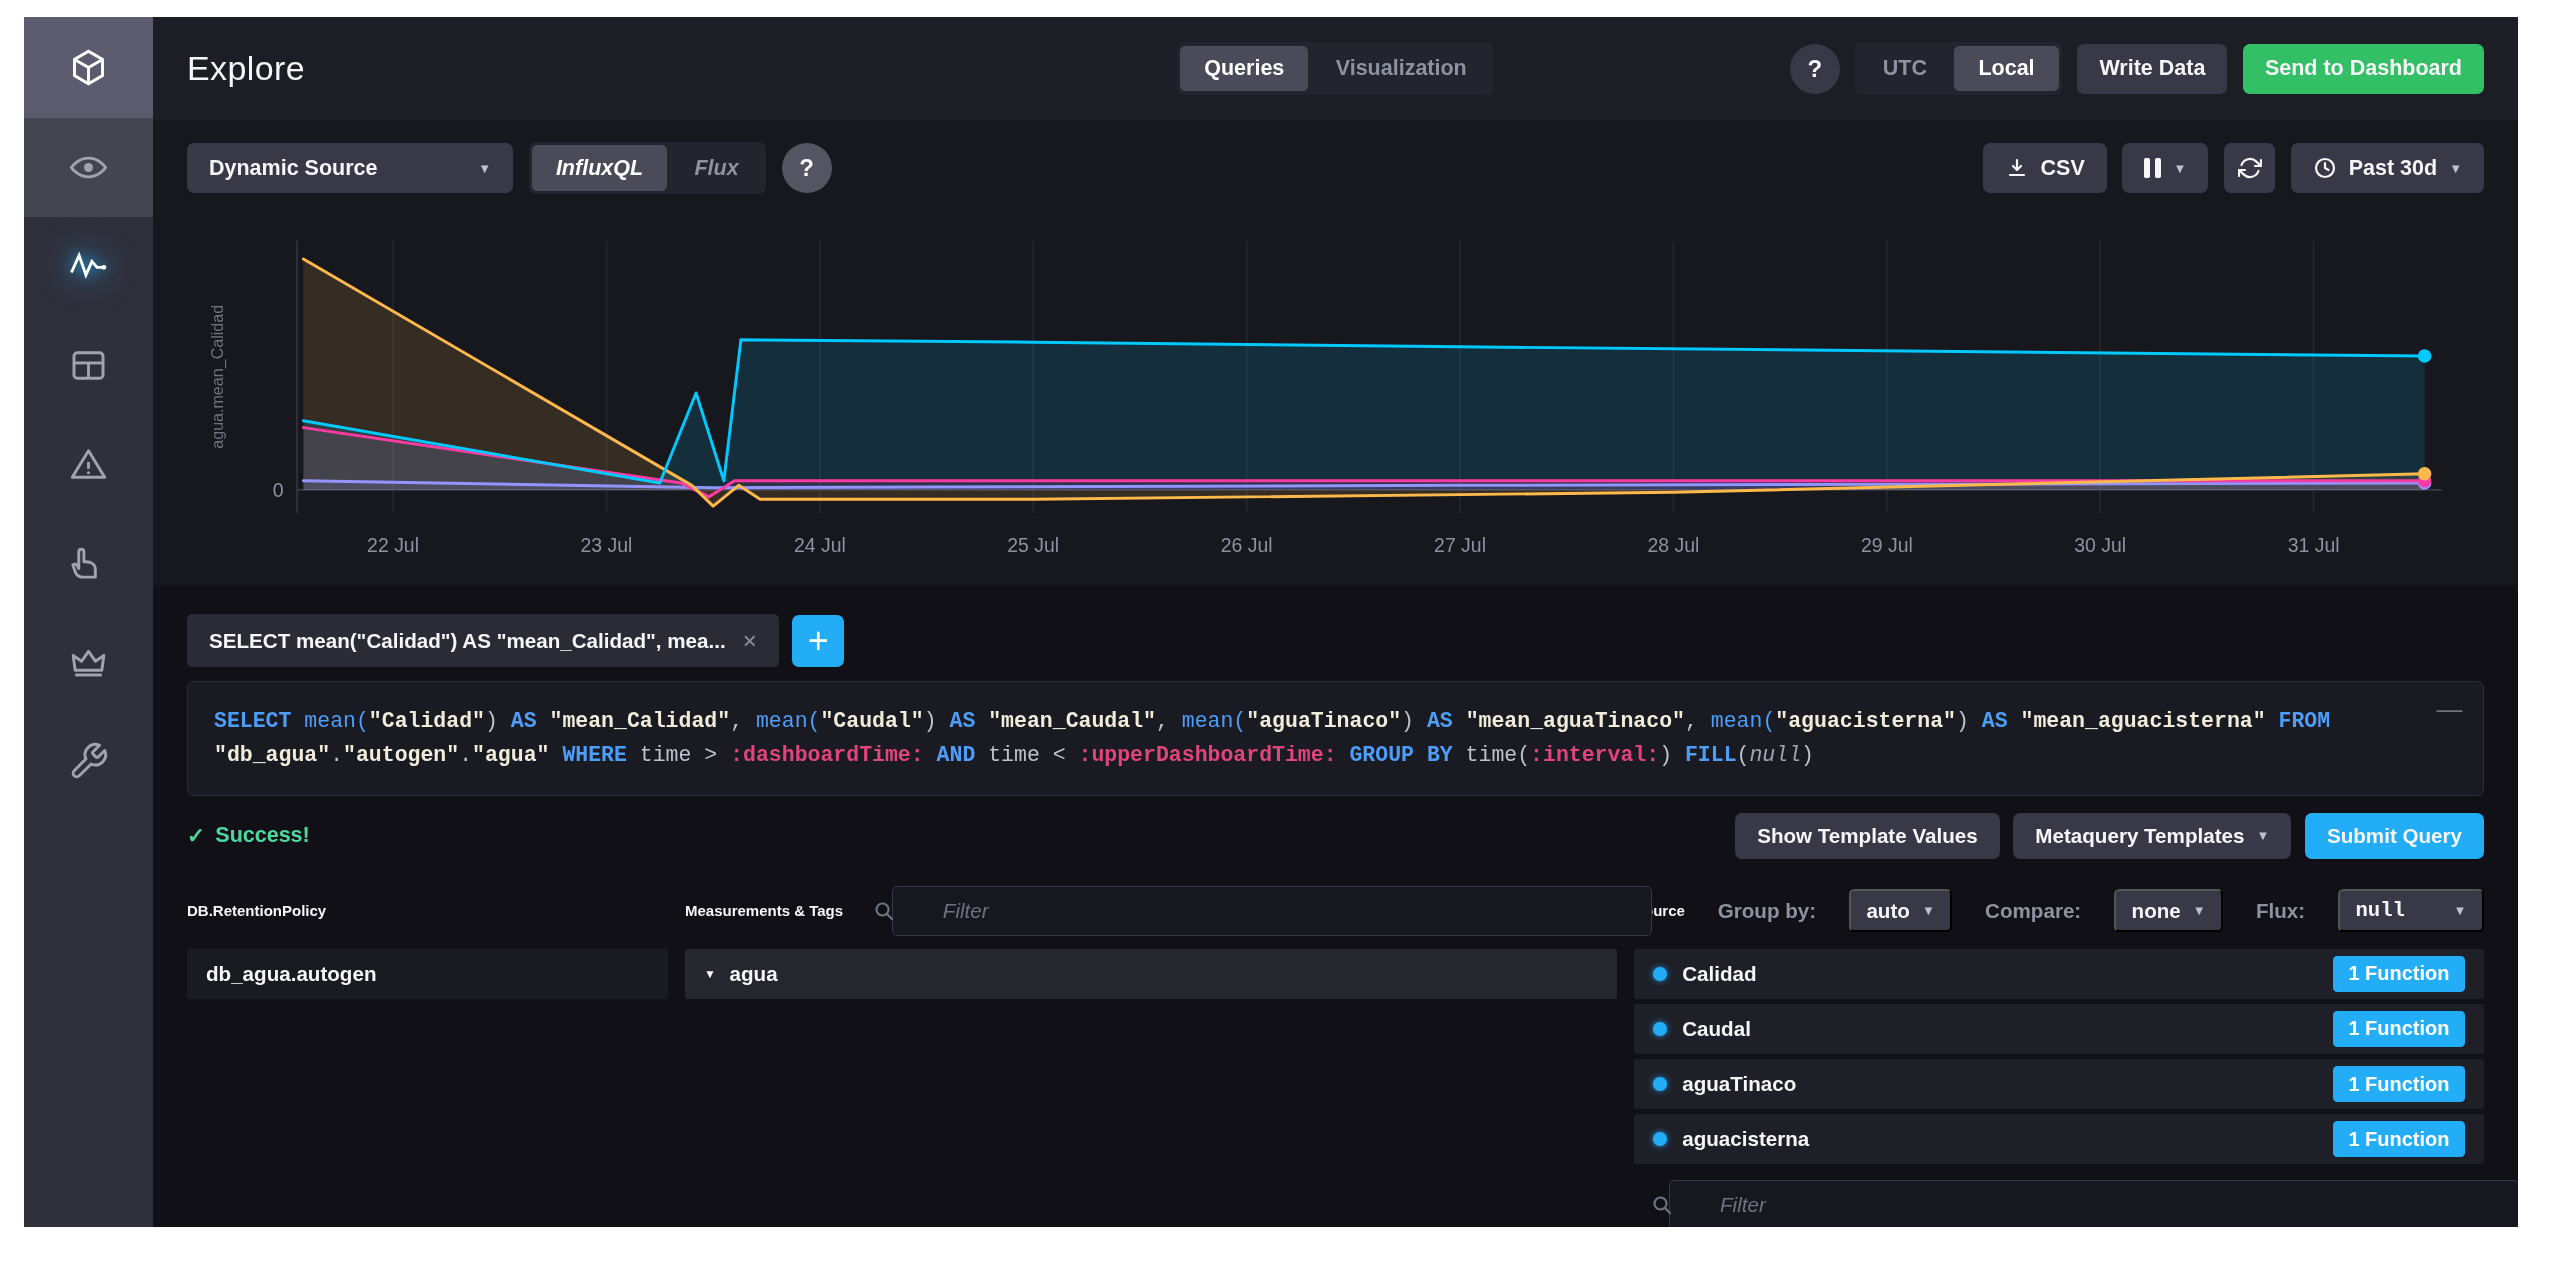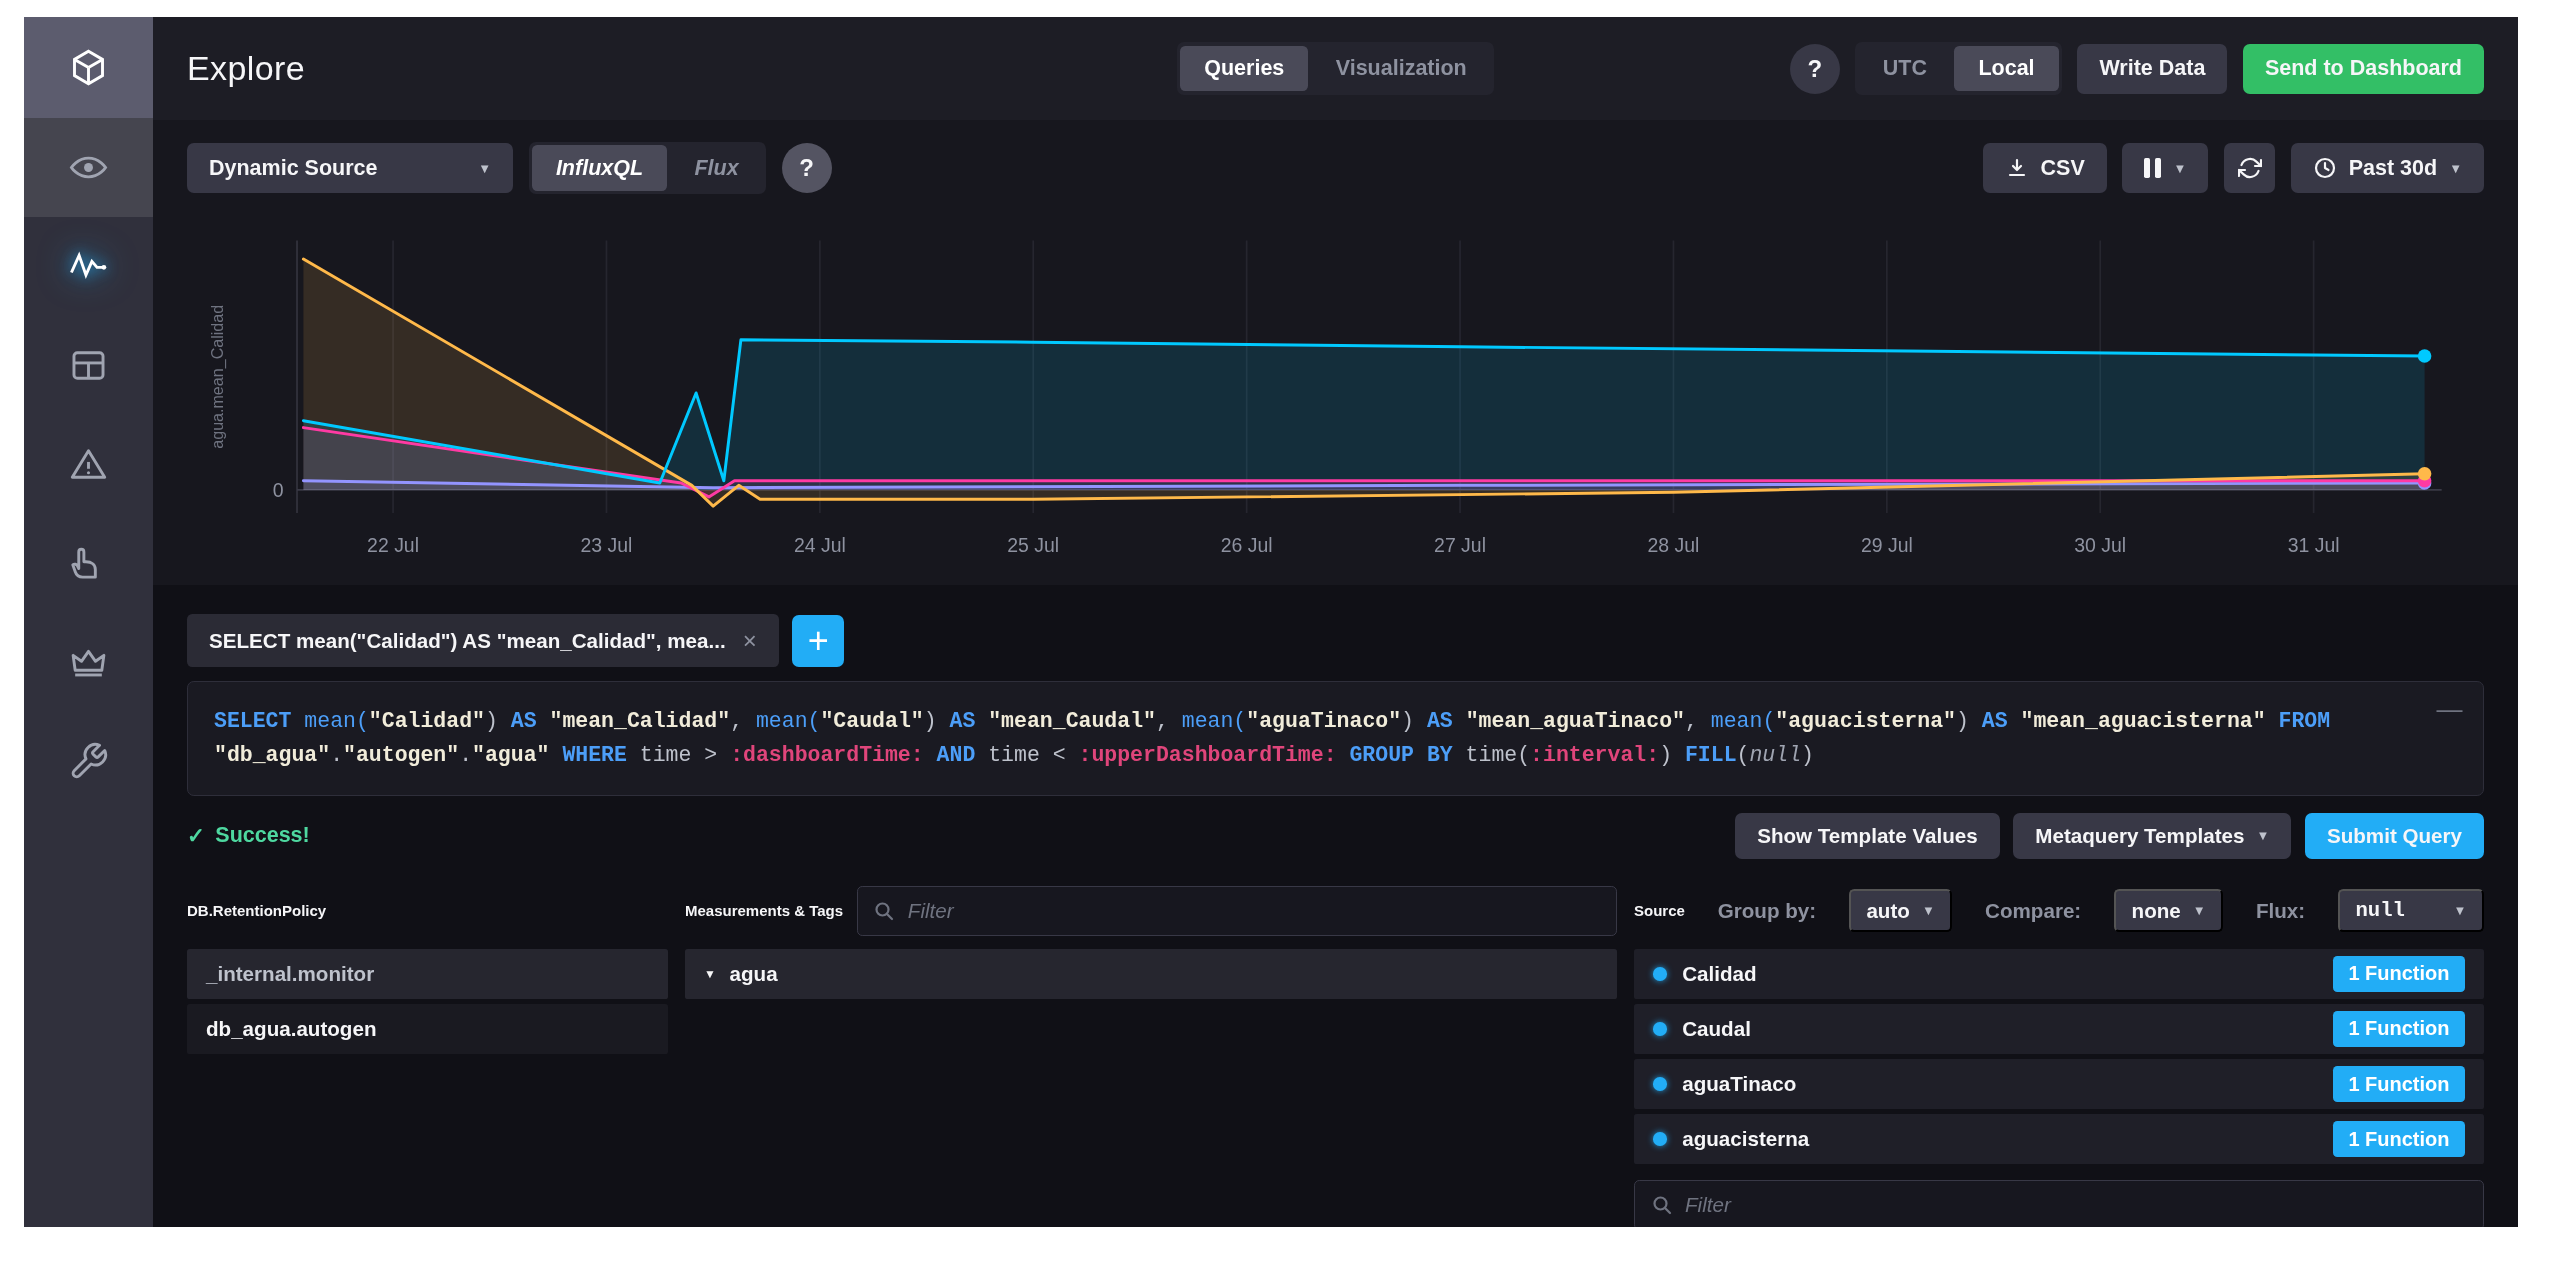--- a/index.html
+++ b/index.html
@@ -72,21 +72,21 @@
   .col{display:flex;flex-direction:column;min-width:0;}
   .col-db{width:481px;flex-shrink:0;}
   .col-meas{width:932px;flex-shrink:0;}
   .col-fields{flex:1;}
   .col-header{height:52px;display:flex;align-items:center;gap:13.7px;margin-bottom:12px;flex-shrink:0;}
   .col-fields .col-header{justify-content:space-between;gap:8.6px;}
   .col-title{font-size:15px;font-weight:700;color:#F6F6F8;white-space:nowrap;}
   .dim-label{color:#8E92A0;font-size:20.6px;font-weight:700;white-space:nowrap;}
 
   .filter-input{flex:1;position:relative;}
-  .filter-input input{width:100%;height:50px;background:#17171F;border:1.7px solid #383846;border-radius:5.2px;color:#BEC2CC;font:400 20.6px "Liberation Sans",sans-serif;padding:0 17px 0 50px;outline:none;}
+  .filter-input input{width:100%;height:50px;background:#17171F;border:1.7px solid #383846;border-radius:5.2px;color:#BEC2CC;font:400 20.6px "Liberation Sans",sans-serif;padding:0 17px 0 50px;outline:none;margin-left:35px;}
   .filter-input input::placeholder{color:#6F7380;font-style:italic;}
   .filter-input svg{position:absolute;left:15.5px;top:13px;width:24px;height:24px;stroke:#6F7380;fill:none;stroke-width:2.2;stroke-linecap:round;}
 
   .row{height:50px;display:flex;align-items:center;padding:0 19px;background:#26262F;margin-bottom:5.2px;border-radius:2.6px;color:#BEC2CC;font-weight:700;font-size:20.6px;cursor:pointer;flex-shrink:0;}
   .row.selected{background:#1A1A21;color:#F6F6F8;}
   .meas-caret{font-size:12px;color:#F6F6F8;margin-right:13.7px;}
   .field-row{justify-content:space-between;background:#1F1F28;}
   .field-left{display:flex;align-items:center;gap:15.5px;color:#F6F6F8;}
   .dot{width:13.7px;height:13.7px;border-radius:50%;background:#22ADF6;box-shadow:0 0 6.9px rgba(34,173,246,.8);}
   .pill{background:#22ADF6;color:#fff;font:700 20px "Liberation Sans",sans-serif;border:none;border-radius:4.3px;height:36px;padding:0 15.5px;cursor:pointer;white-space:nowrap;}
@@ -291,21 +291,20 @@
       </div>
     </div>
 
     <div class="builder">
 
       <div class="col col-db">
         <div class="col-header">
           <span class="col-title">DB.RetentionPolicy</span>
         </div>
         <div>
-            <div class="row">_internal.monitor</div>
             <div class="row selected">db_agua.autogen</div>
           </div>
       </div>
 
       <div class="col col-meas">
         <div class="col-header">
           <span class="col-title">Measurements &amp; Tags</span>
           <div class="filter-input">
             <svg viewBox="0 0 24 24">
                 <circle cx="10.5" cy="10.5" r="6"></circle>

